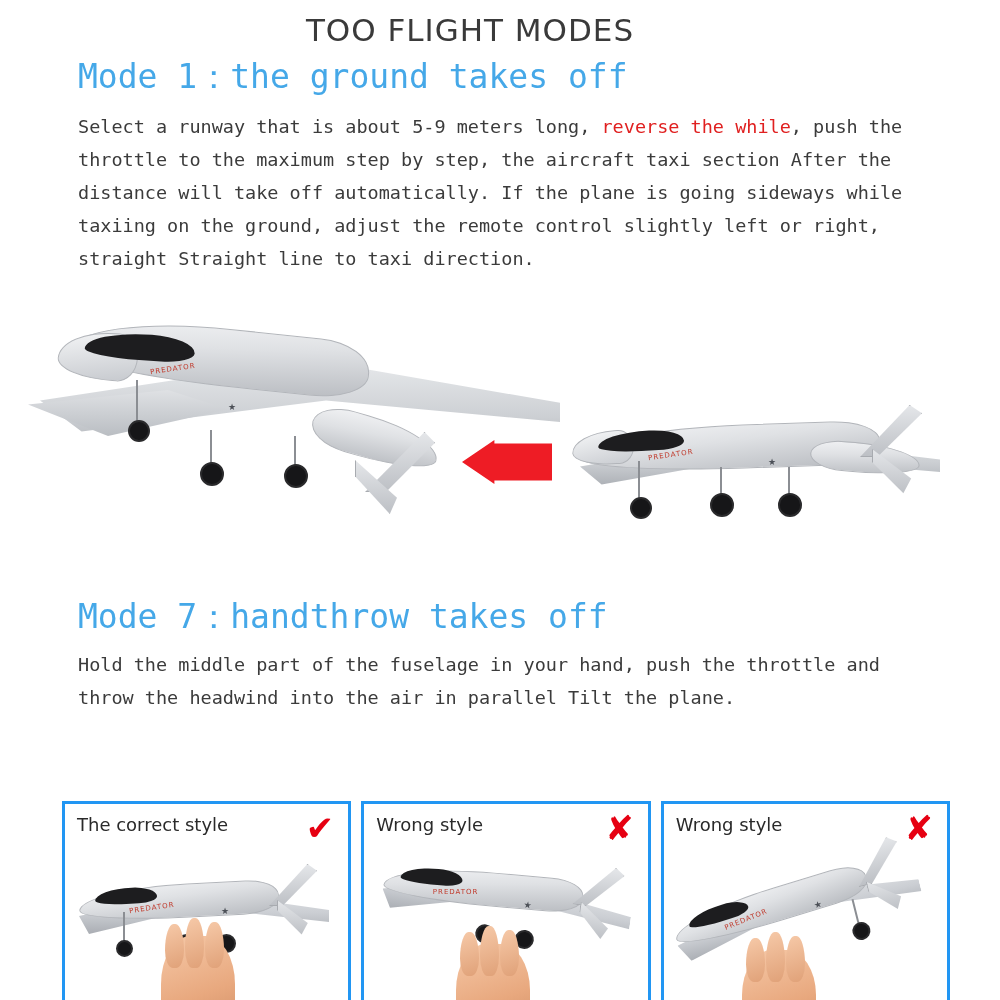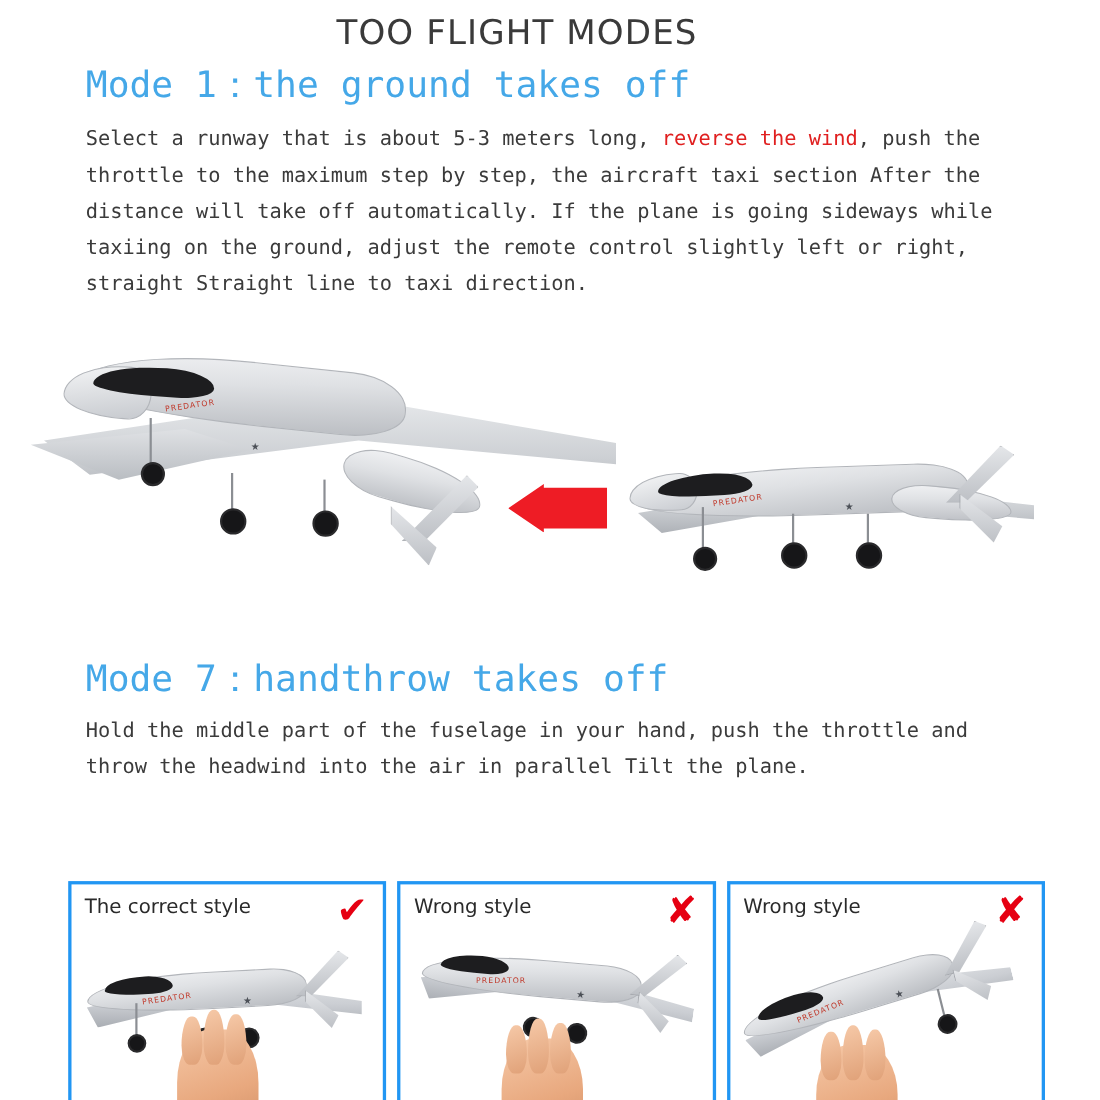--- a/index.html
+++ b/index.html
@@ -175,21 +175,21 @@
 </style>
 </head>
 <body>
 
 <div class="page">
 
   <div class="main-title">TOO FLIGHT MODES</div>
 
   <div class="mode-heading" id="mode1-heading">Mode 1：the ground takes off</div>
 
-  <div class="para" id="mode1-para"><span>Select a runway that is about 5-3 meters long, </span><span class="hl-red">reverse the wind</span><span>, push the
+  <div class="para" id="mode1-para"><span>Select a runway that is about 5-9 meters long, </span><span class="hl-red">reverse the while</span><span>, push the
 throttle to the maximum step by step, the aircraft taxi section After the
 distance will take off automatically. If the plane is going sideways while
 taxiing on the ground, adjust the remote control slightly left or right,
 straight Straight line to taxi direction.</span></div>
 
   <div class="illus1">
 
     <div class="plane" style="left:10px; top:10px; width:560px; height:230px;">
 
       <div class="wing" style="left:30px; top:40px; width:520px; height:120px;

